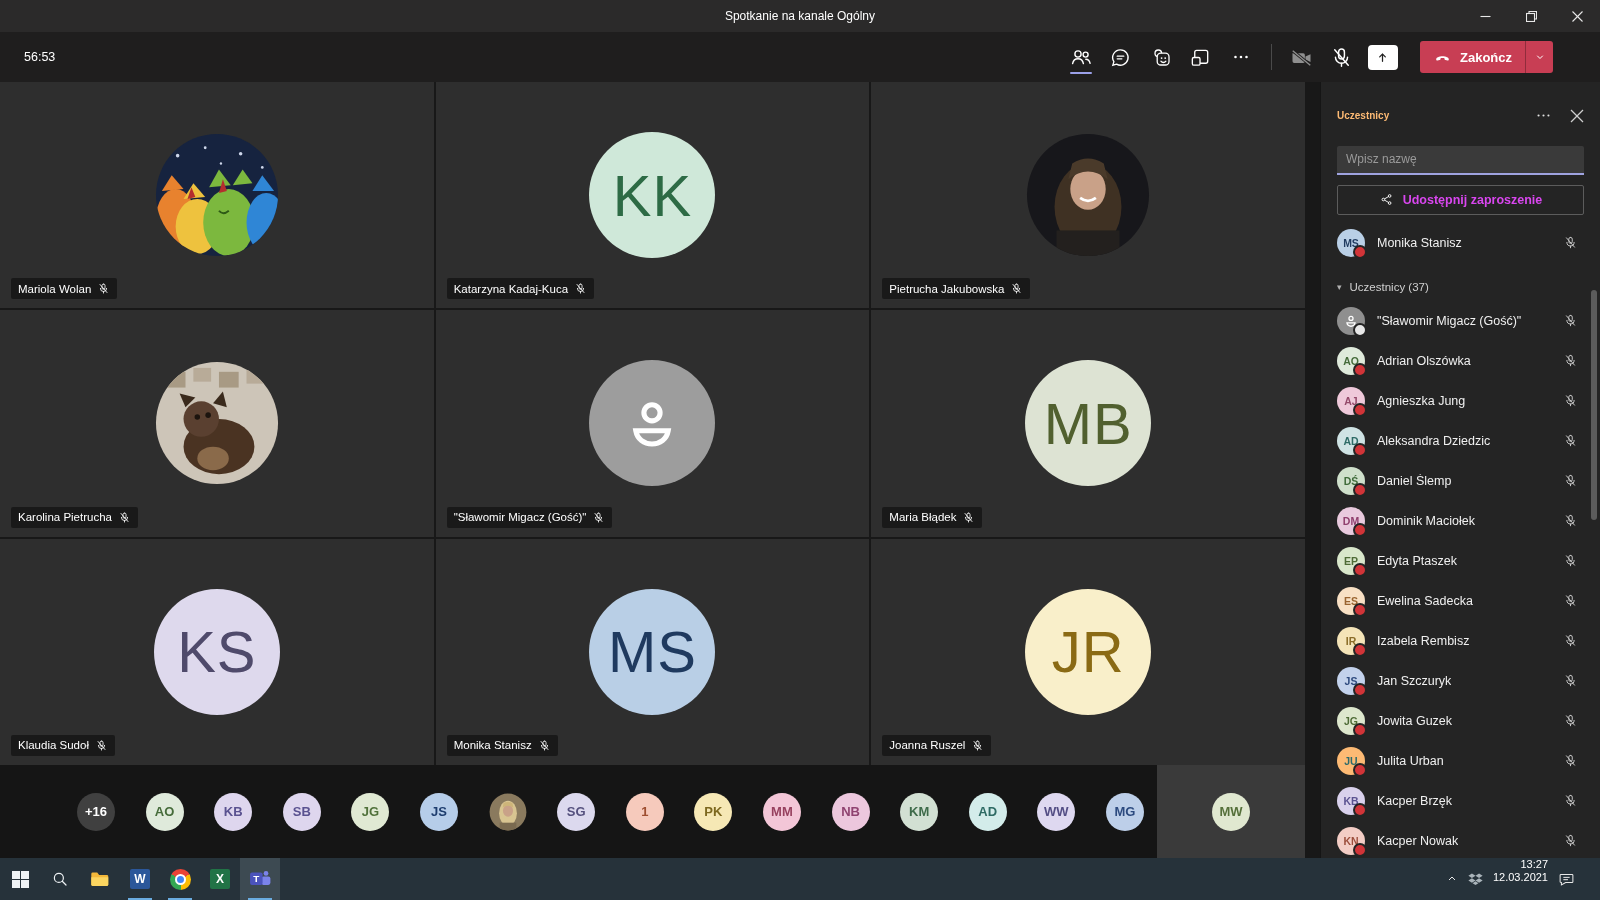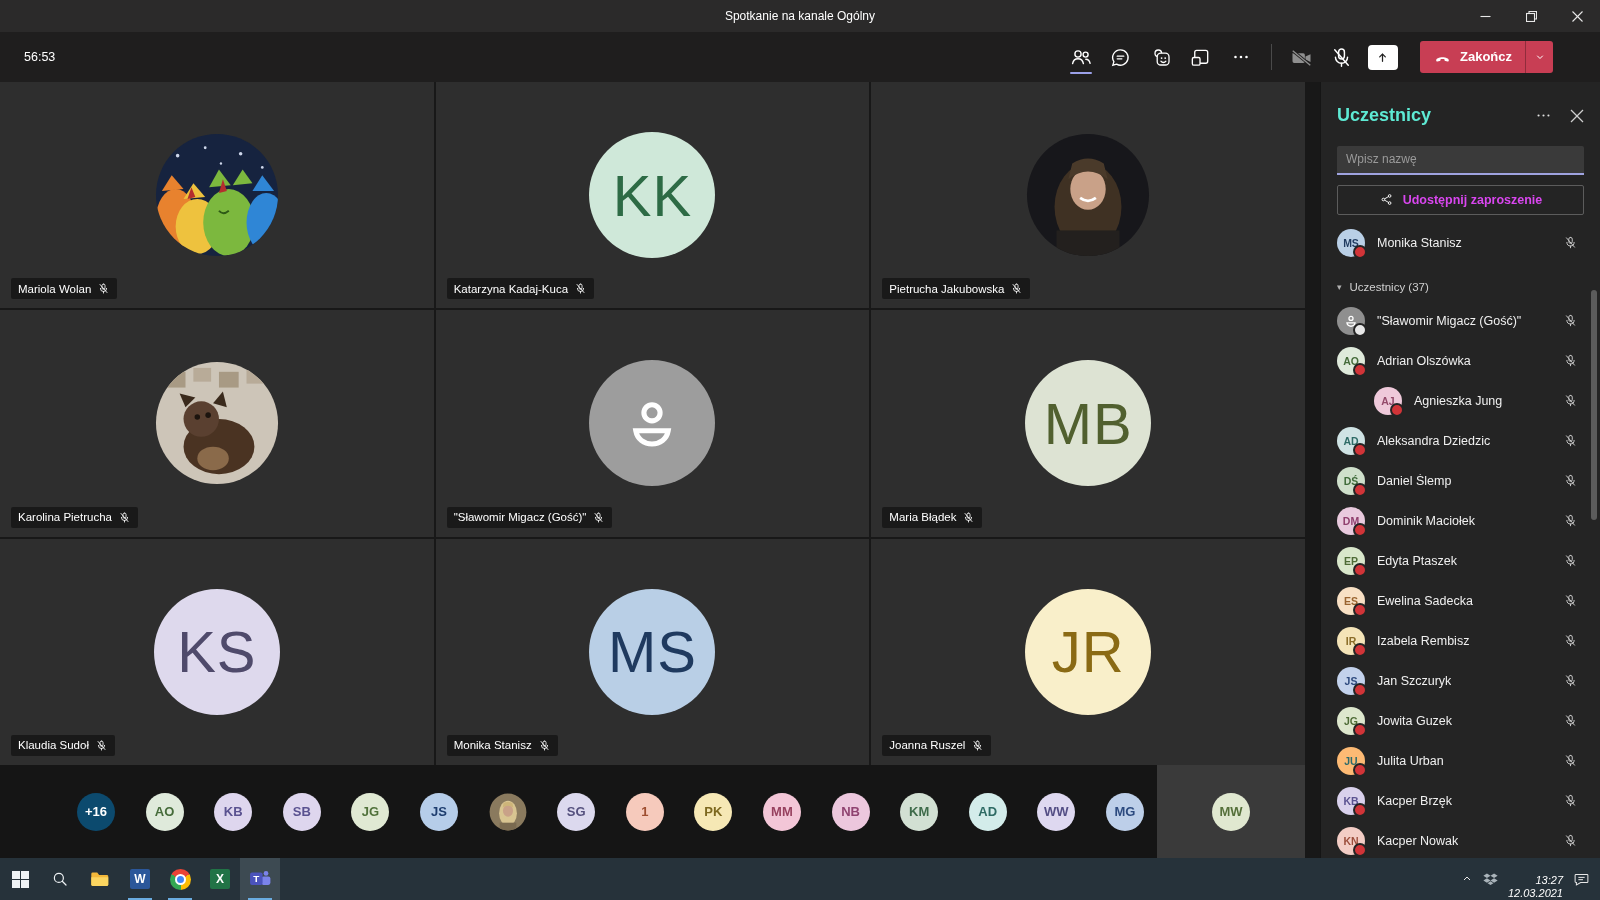--- a/index.html
+++ b/index.html
@@ -13,42 +13,42 @@
 
   
   .toolbar{flex:0 0 50px;background:#1f1e1e;display:flex;align-items:center;padding-left:24px;}
   .timer{color:#fff;font-size:12.5px;}
   .tb-group{margin-left:auto;display:flex;align-items:center;}
   .tbtn{width:40px;height:40px;display:flex;align-items:center;justify-content:center;position:relative;}
   .tbtn.active::after{content:'';position:absolute;left:9px;right:9px;bottom:3px;height:2.5px;border-radius:2px;background:#9ba0e8;}
   .tb-divider{width:1px;height:26px;background:#4a4a4a;margin:0 10px;}
   .share-btn{width:30px;height:25px;background:#fff;border-radius:4px;display:flex;align-items:center;justify-content:center;margin:0 6px;}
   .leave-btn{display:flex;align-items:stretch;height:32px;border-radius:3px;overflow:hidden;margin-left:16px;margin-right:47px;}
-  .leave-main{display:flex;align-items:flex-start;gap:8px;padding:8px 13px;color:#fff;font-size:13px;font-weight:bold;}
+  .leave-main{display:flex;align-items:center;gap:8px;padding:0 13px;color:#fff;font-size:13px;font-weight:bold;}
   .leave-sep{width:1px;background:rgba(0,0,0,.28);}
   .leave-caret{width:27px;display:flex;align-items:center;justify-content:center;}
 
   
   .main{flex:1;display:flex;min-height:0;}
   .stage{width:1320px;background:#181818;display:flex;flex-direction:column;}
   .grid{width:1305px;height:683px;display:grid;grid-template-columns:repeat(3,1fr);grid-template-rows:repeat(3,1fr);gap:2px;background:#181818;}
   .tile{background:#2e2e2e;position:relative;display:flex;align-items:center;justify-content:center;}
   .tile-avatar{width:126px;height:126px;border-radius:50%;display:flex;align-items:center;justify-content:center;font-size:58px;letter-spacing:1px;}
   .tile-label{position:absolute;left:11px;bottom:9px;background:rgba(24,24,24,.93);color:#fff;font-size:11.5px;padding:4px 7px;border-radius:2px;display:flex;align-items:center;gap:6px;}
 
   
   .strip{flex:1;background:#151515;position:relative;width:1305px;}
   .strip-list{position:absolute;left:77px;top:0;bottom:0;display:flex;align-items:center;gap:30.6px;}
   .s-avatar{width:38px;height:38px;border-radius:50%;display:flex;align-items:center;justify-content:center;font-size:13px;font-weight:600;flex:0 0 auto;}
   .self-area{position:absolute;left:1157px;top:0;width:148px;height:100%;background:#3a3a3a;display:flex;align-items:center;justify-content:center;}
 
   
   .sidebar{width:280px;background:#242424;border-left:1px solid #151515;box-sizing:border-box;padding:22px 16px 0 16px;display:flex;flex-direction:column;overflow:hidden;position:relative;}
   .sb-header{display:flex;align-items:center;height:24px;}
-  .sb-title{color:#5eead4;font-size:18px;font-weight:bold;}
+  .sb-title{color:#fdba74;font-size:10px;font-weight:bold;}
   .sb-hicons{margin-left:auto;display:flex;align-items:center;gap:18px;}
   .sb-search{margin-top:18px;height:27px;background:#3a3a3a;border:none;border-bottom:2px solid #9fa3e0;border-radius:2px 2px 0 0;color:#ffffff;font-size:12px;padding:0 9px;outline:none;font-family:"Liberation Sans",sans-serif;}
   .sb-search::placeholder{color:#9a9a9a;}
   .invite-btn{margin-top:10px;height:28px;border:1px solid #5c5c5c;border-radius:2px;background:transparent;display:flex;align-items:center;justify-content:center;gap:9px;color:#d946ef;font-size:12.5px;font-weight:bold;}
   .p-row{display:flex;align-items:center;gap:12px;height:40px;flex:0 0 40px;}
   .p-row.pinned{margin-top:8px;}
   .p-avatar{width:28px;height:28px;border-radius:50%;display:flex;align-items:center;justify-content:center;font-size:10.5px;font-weight:bold;position:relative;flex:0 0 28px;}
   .p-dot{position:absolute;right:-2px;bottom:-2px;width:10px;height:10px;border-radius:50%;border:2px solid #242424;}
   .p-name{color:#f0f0f0;font-size:12.5px;white-space:nowrap;overflow:hidden;text-overflow:ellipsis;}
   .p-mic{margin-left:auto;display:flex;align-items:center;padding-right:6px;}
@@ -58,21 +58,21 @@
   .sb-scroll{position:absolute;right:3px;top:208px;width:6px;height:230px;border-radius:3px;background:#5c5c5c;}
 
   
   .taskbar{flex:0 0 42px;background:#26323a;display:flex;align-items:center;}
   .tb-item{width:40px;height:42px;display:flex;align-items:center;justify-content:center;position:relative;}
   .tb-item.running::after{content:'';position:absolute;left:8px;right:8px;bottom:0;height:2.5px;background:#6aace0;}
   .tb-item.activeapp{background:#3d4a52;}
   .doc-icon{width:20px;height:20px;border-radius:2px;color:#fff;font-weight:bold;font-size:12px;display:flex;align-items:center;justify-content:center;}
   .chrome-ball{width:21px;height:21px;border-radius:50%;background:conic-gradient(from -60deg,#ea4335 0 33.3%,#fbbc05 0 66.6%,#34a853 0);position:relative;}
   .chrome-ball::after{content:'';position:absolute;inset:5px;border-radius:50%;background:#4285f4;border:2px solid #fff;}
-  .tray{margin-left:auto;display:flex;align-items:flex-end;gap:10px;padding-right:10px;height:100%;font-style:italic;}
+  .tray{margin-left:auto;display:flex;align-items:flex-start;gap:10px;padding-right:25px;height:100%;}
   .tray-item{display:flex;align-items:center;justify-content:center;height:100%;}
   .clock{color:#fff;font-size:11px;line-height:13px;text-align:right;}
 </style>
 </head>
 <body>
 
 <div class="window">
 
   <div class="titlebar">
     <div class="titlebar-title">Spotkanie na kanale Ogólny</div>
@@ -382,21 +382,21 @@
                   <path d="M6.2 11.8a5.8 5.8 0 0 0 11.6 0"></path>
                   <line x1="12" y1="17.6" x2="12" y2="20.4"></line>
                   <line x1="5.5" y1="4.5" x2="18.5" y2="19.5"></line>
                 </svg>
               </span>
             </div>
           </div>
         </div>
       <div class="strip">
         <div class="strip-list" id="strip-list">
-            <div class="s-avatar" style="background: #0c4a6e; color: rgb(255, 255, 255);">
+            <div class="s-avatar" style="background: #404040; color: rgb(255, 255, 255);">
               <span>+16</span>
             </div>
             <div class="s-avatar" style="background: rgb(223, 234, 219); color: rgb(69, 107, 58);">
               <span>AO</span>
             </div>
             <div class="s-avatar" style="background: rgb(222, 214, 238); color: rgb(90, 82, 144);">
               <span>KB</span>
             </div>
             <div class="s-avatar" style="background: rgb(222, 214, 238); color: rgb(90, 82, 144);">
               <span>SB</span>
@@ -534,21 +534,21 @@
             <span class="p-mic">
               <svg width="15" height="15" viewBox="0 0 24 24" fill="none" stroke="#c8c8c8" stroke-width="1.6" stroke-linecap="round">
                 <rect x="9.2" y="3.8" width="5.6" height="9.6" rx="2.8"></rect>
                 <path d="M6.2 11.8a5.8 5.8 0 0 0 11.6 0"></path>
                 <line x1="12" y1="17.6" x2="12" y2="20.4"></line>
                 <line x1="5.5" y1="4.5" x2="18.5" y2="19.5"></line>
               </svg>
             </span>
           </div>
           <div class="p-row">
-            <div class="p-avatar" style="background: rgb(239, 201, 218); color: rgb(148, 74, 106); margin-left: 37px;">
+            <div class="p-avatar" style="background: rgb(239, 201, 218); color: rgb(148, 74, 106);">
               <span>AJ</span>
               <span class="p-dot" style="background: rgb(209, 52, 56);"></span>
             </div>
             <span class="p-name">Agnieszka Jung</span>
             <span class="p-mic">
               <svg width="15" height="15" viewBox="0 0 24 24" fill="none" stroke="#c8c8c8" stroke-width="1.6" stroke-linecap="round">
                 <rect x="9.2" y="3.8" width="5.6" height="9.6" rx="2.8"></rect>
                 <path d="M6.2 11.8a5.8 5.8 0 0 0 11.6 0"></path>
                 <line x1="12" y1="17.6" x2="12" y2="20.4"></line>
                 <line x1="5.5" y1="4.5" x2="18.5" y2="19.5"></line>

